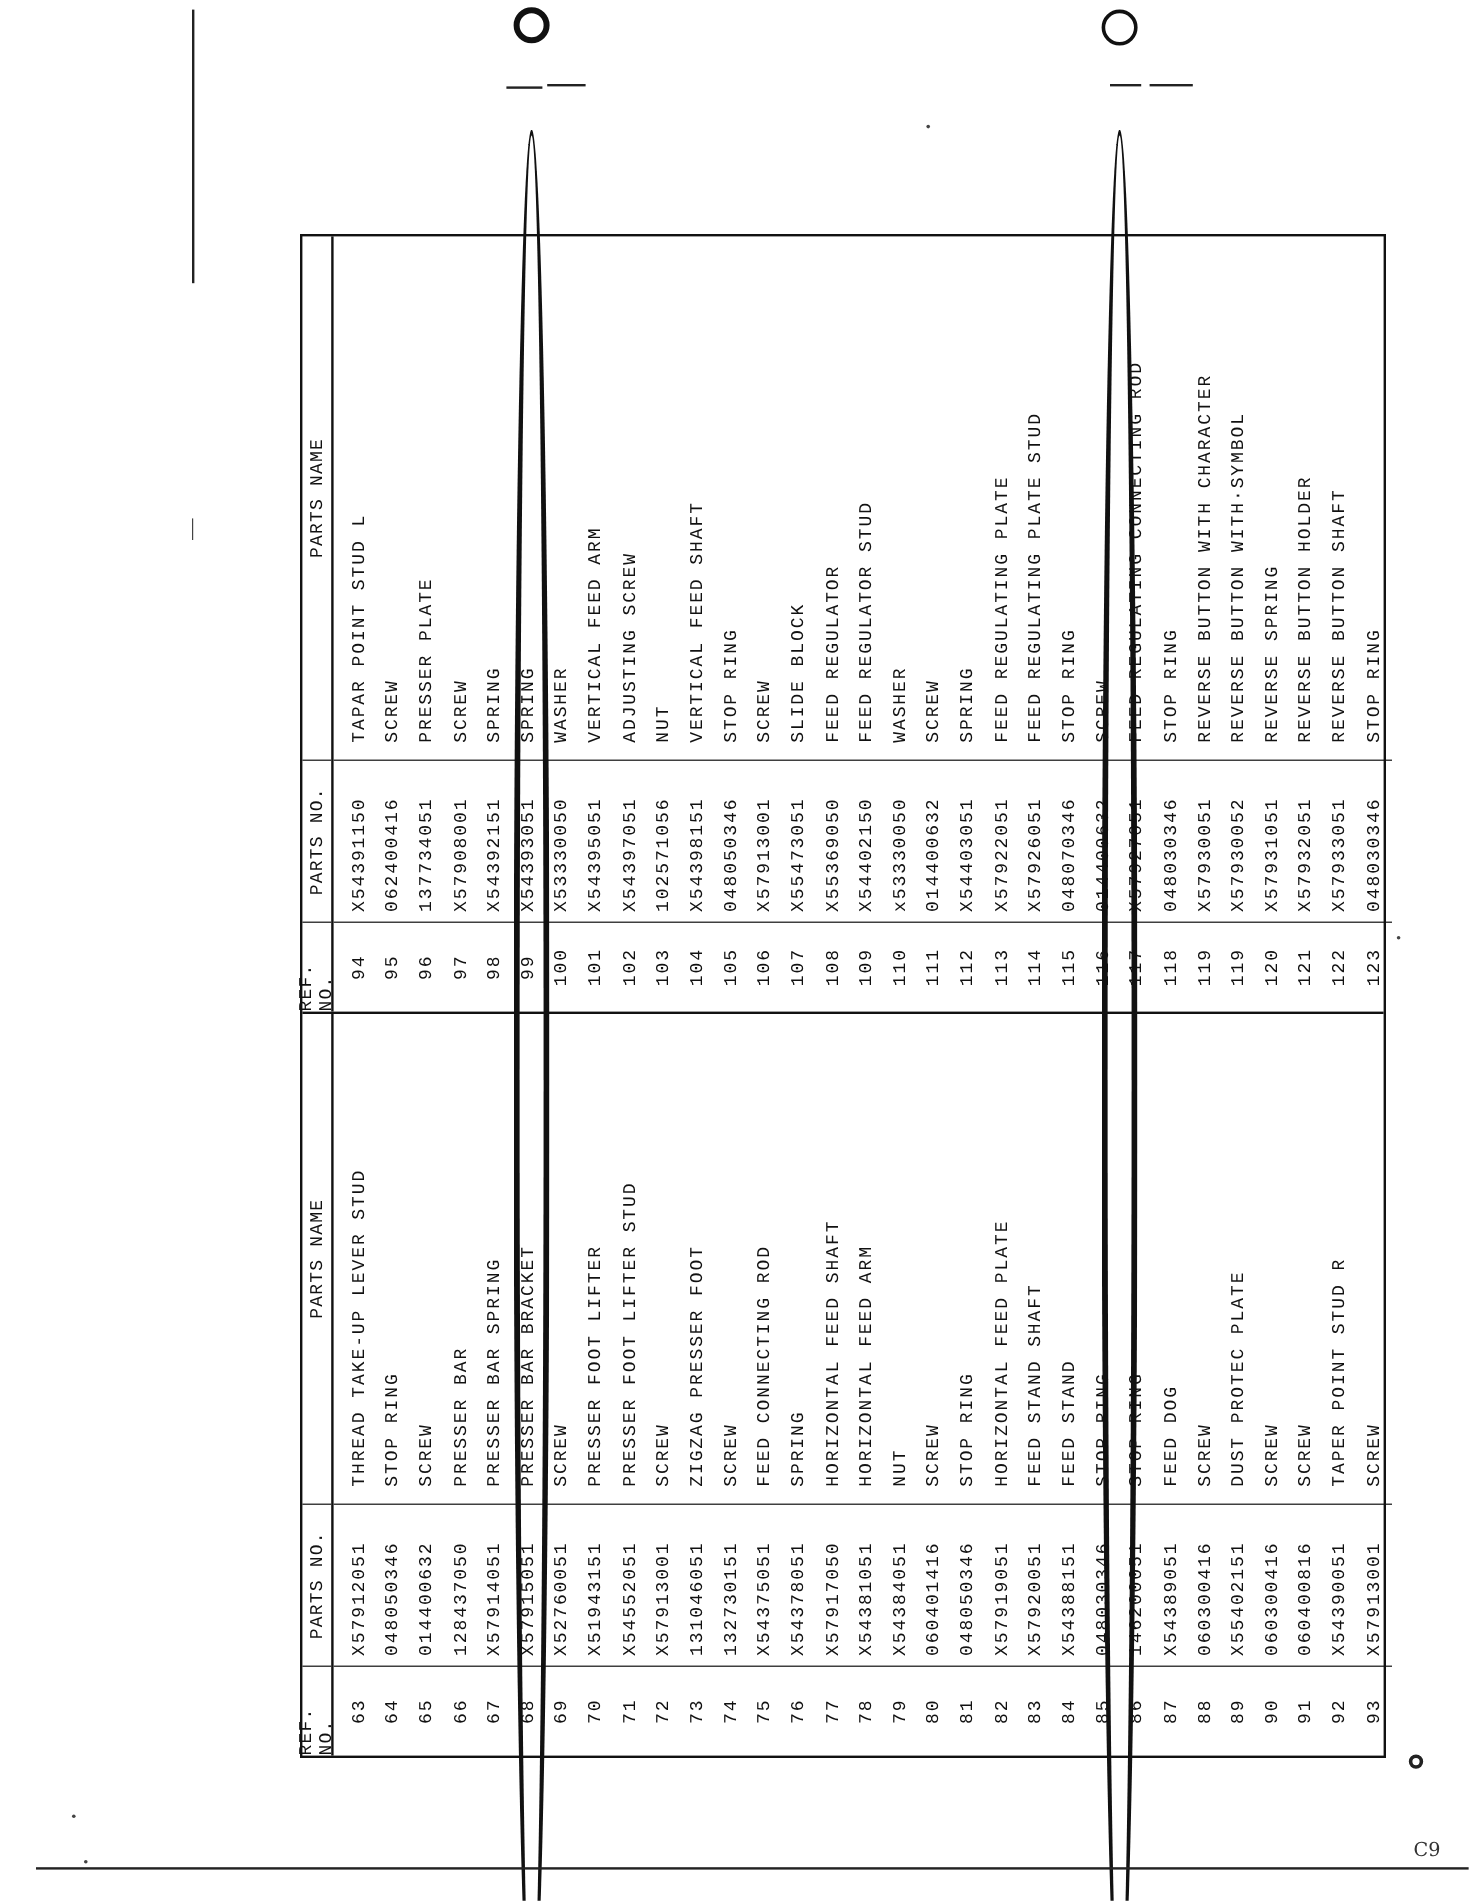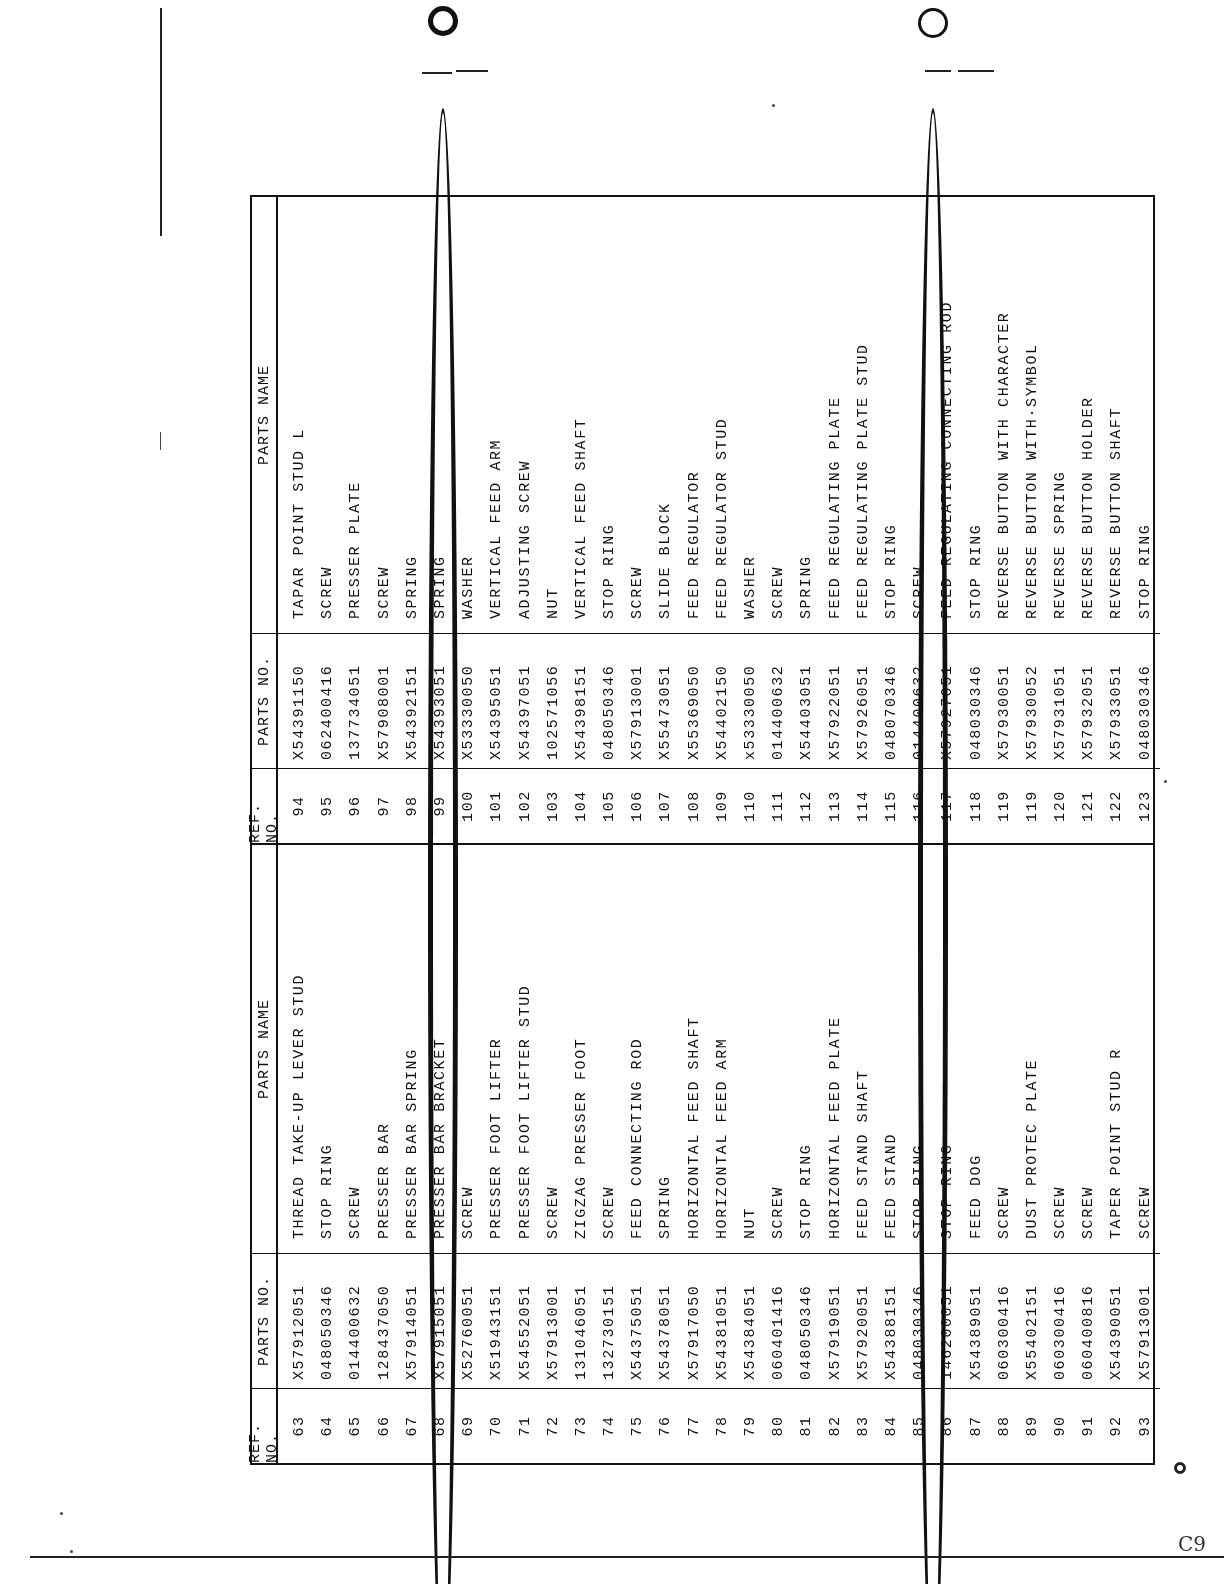--- a/index.html
+++ b/index.html
@@ -6,21 +6,21 @@
   body { width: 1224px; height: 1584px; position: relative; overflow: hidden; font-family: "Liberation Mono", "DejaVu Sans Mono", monospace; color: #111; }
 
   
   .vline-left { position: absolute; left: 160px; top: 8px; width: 2px; height: 228px; background: #222; }
   .vline-left2 { position: absolute; left: 160px; top: 432px; width: 1px; height: 18px; background: #444; }
   .hline-bottom { position: absolute; left: 30px; top: 1556px; width: 1194px; height: 2px; background: #222; }
   .punch { position: absolute; width: 30px; height: 30px; border: 5px solid #111; border-radius: 50%; box-sizing: border-box; }
   .punch.half { border-bottom-color: transparent; }
   .dash-mark { position: absolute; height: 2px; background: #222; }
   .corner-mark { position: absolute; left: 1174px; top: 1462px; width: 12px; height: 12px; border: 3px solid #222; border-radius: 50%; box-sizing: border-box; }
-  .page-note { position: absolute; left: 1178px; top: 1532px; font-family: "DejaVu Serif", serif; font-size: 20px; color: #333; }
+  .page-note { position: absolute; left: 1178px; top: 1532px; font-family: "DejaVu Serif", serif; font-size: 16px; color: #333; }
   .dot { position: absolute; width: 3px; height: 3px; background: #444; border-radius: 50%; }
 
   
   .sheet-wrap { position: absolute; left: 250px; top: 195px; width: 905px; height: 1270px; }
   .sheet {
     position: absolute;
     width: 1270px; height: 905px;
     left: 0; top: 0;
     transform-origin: 0 0;
     transform: translate(0px, 1270px) rotate(-90deg);

